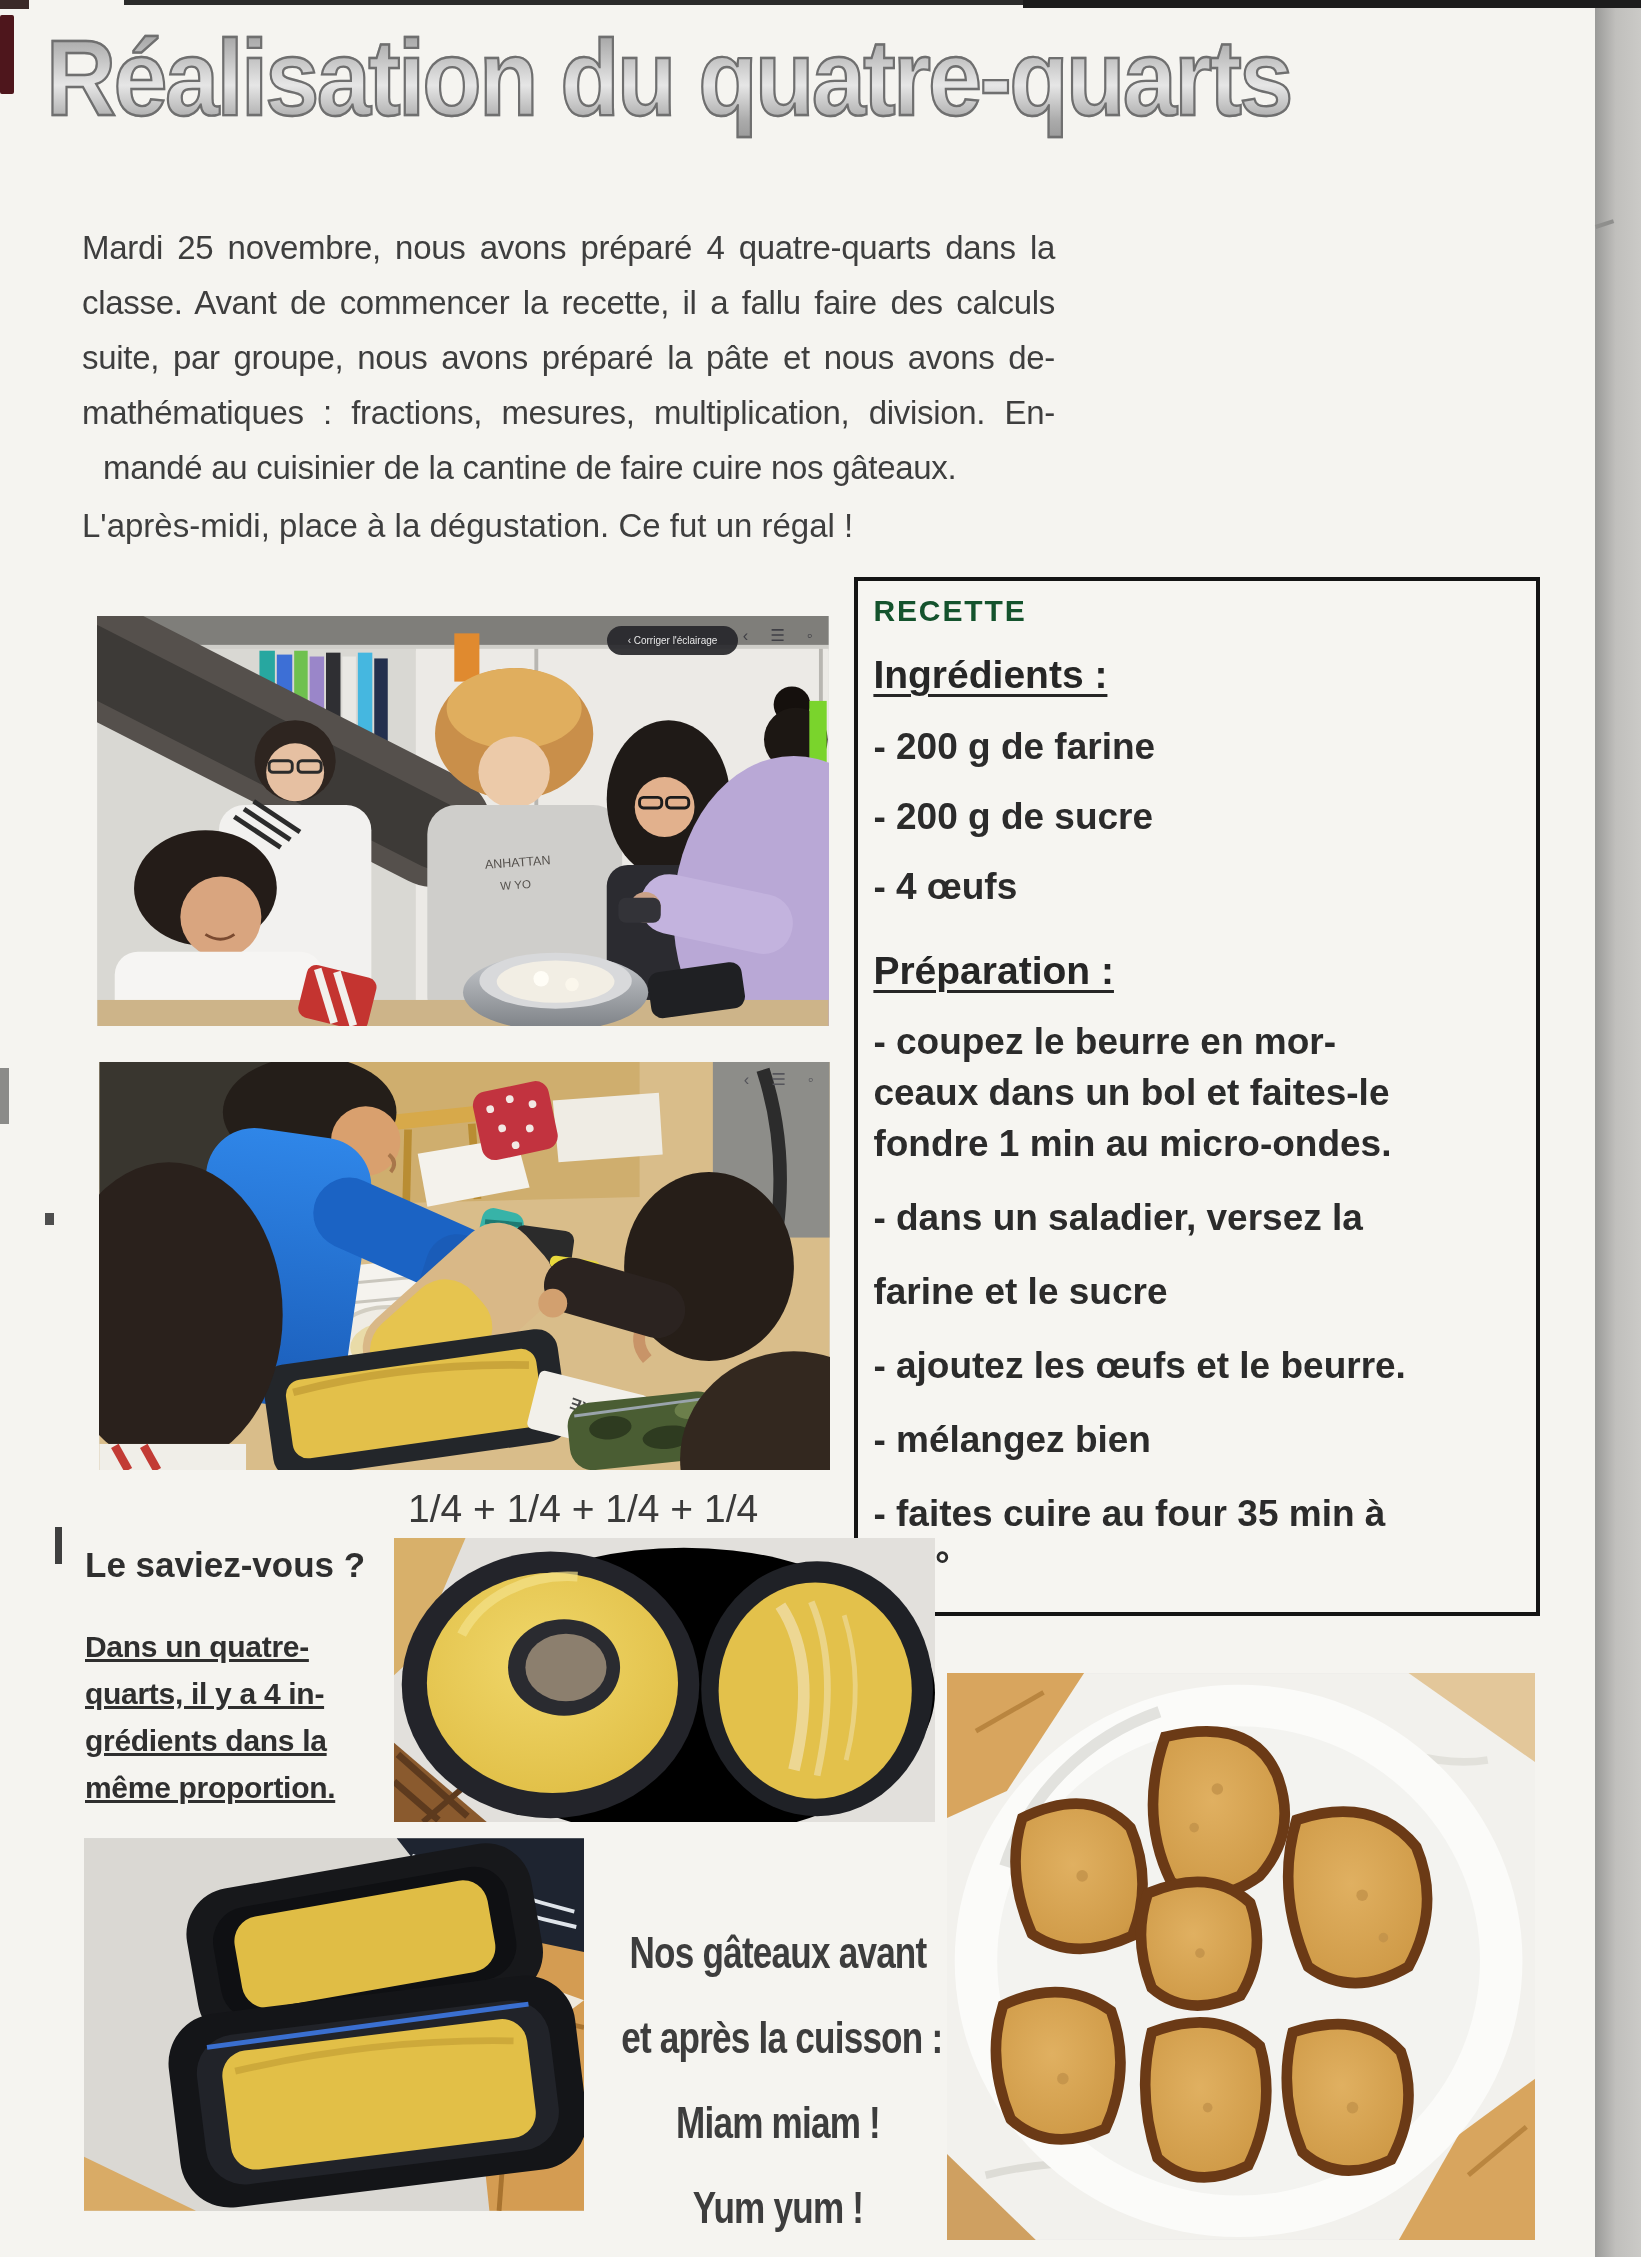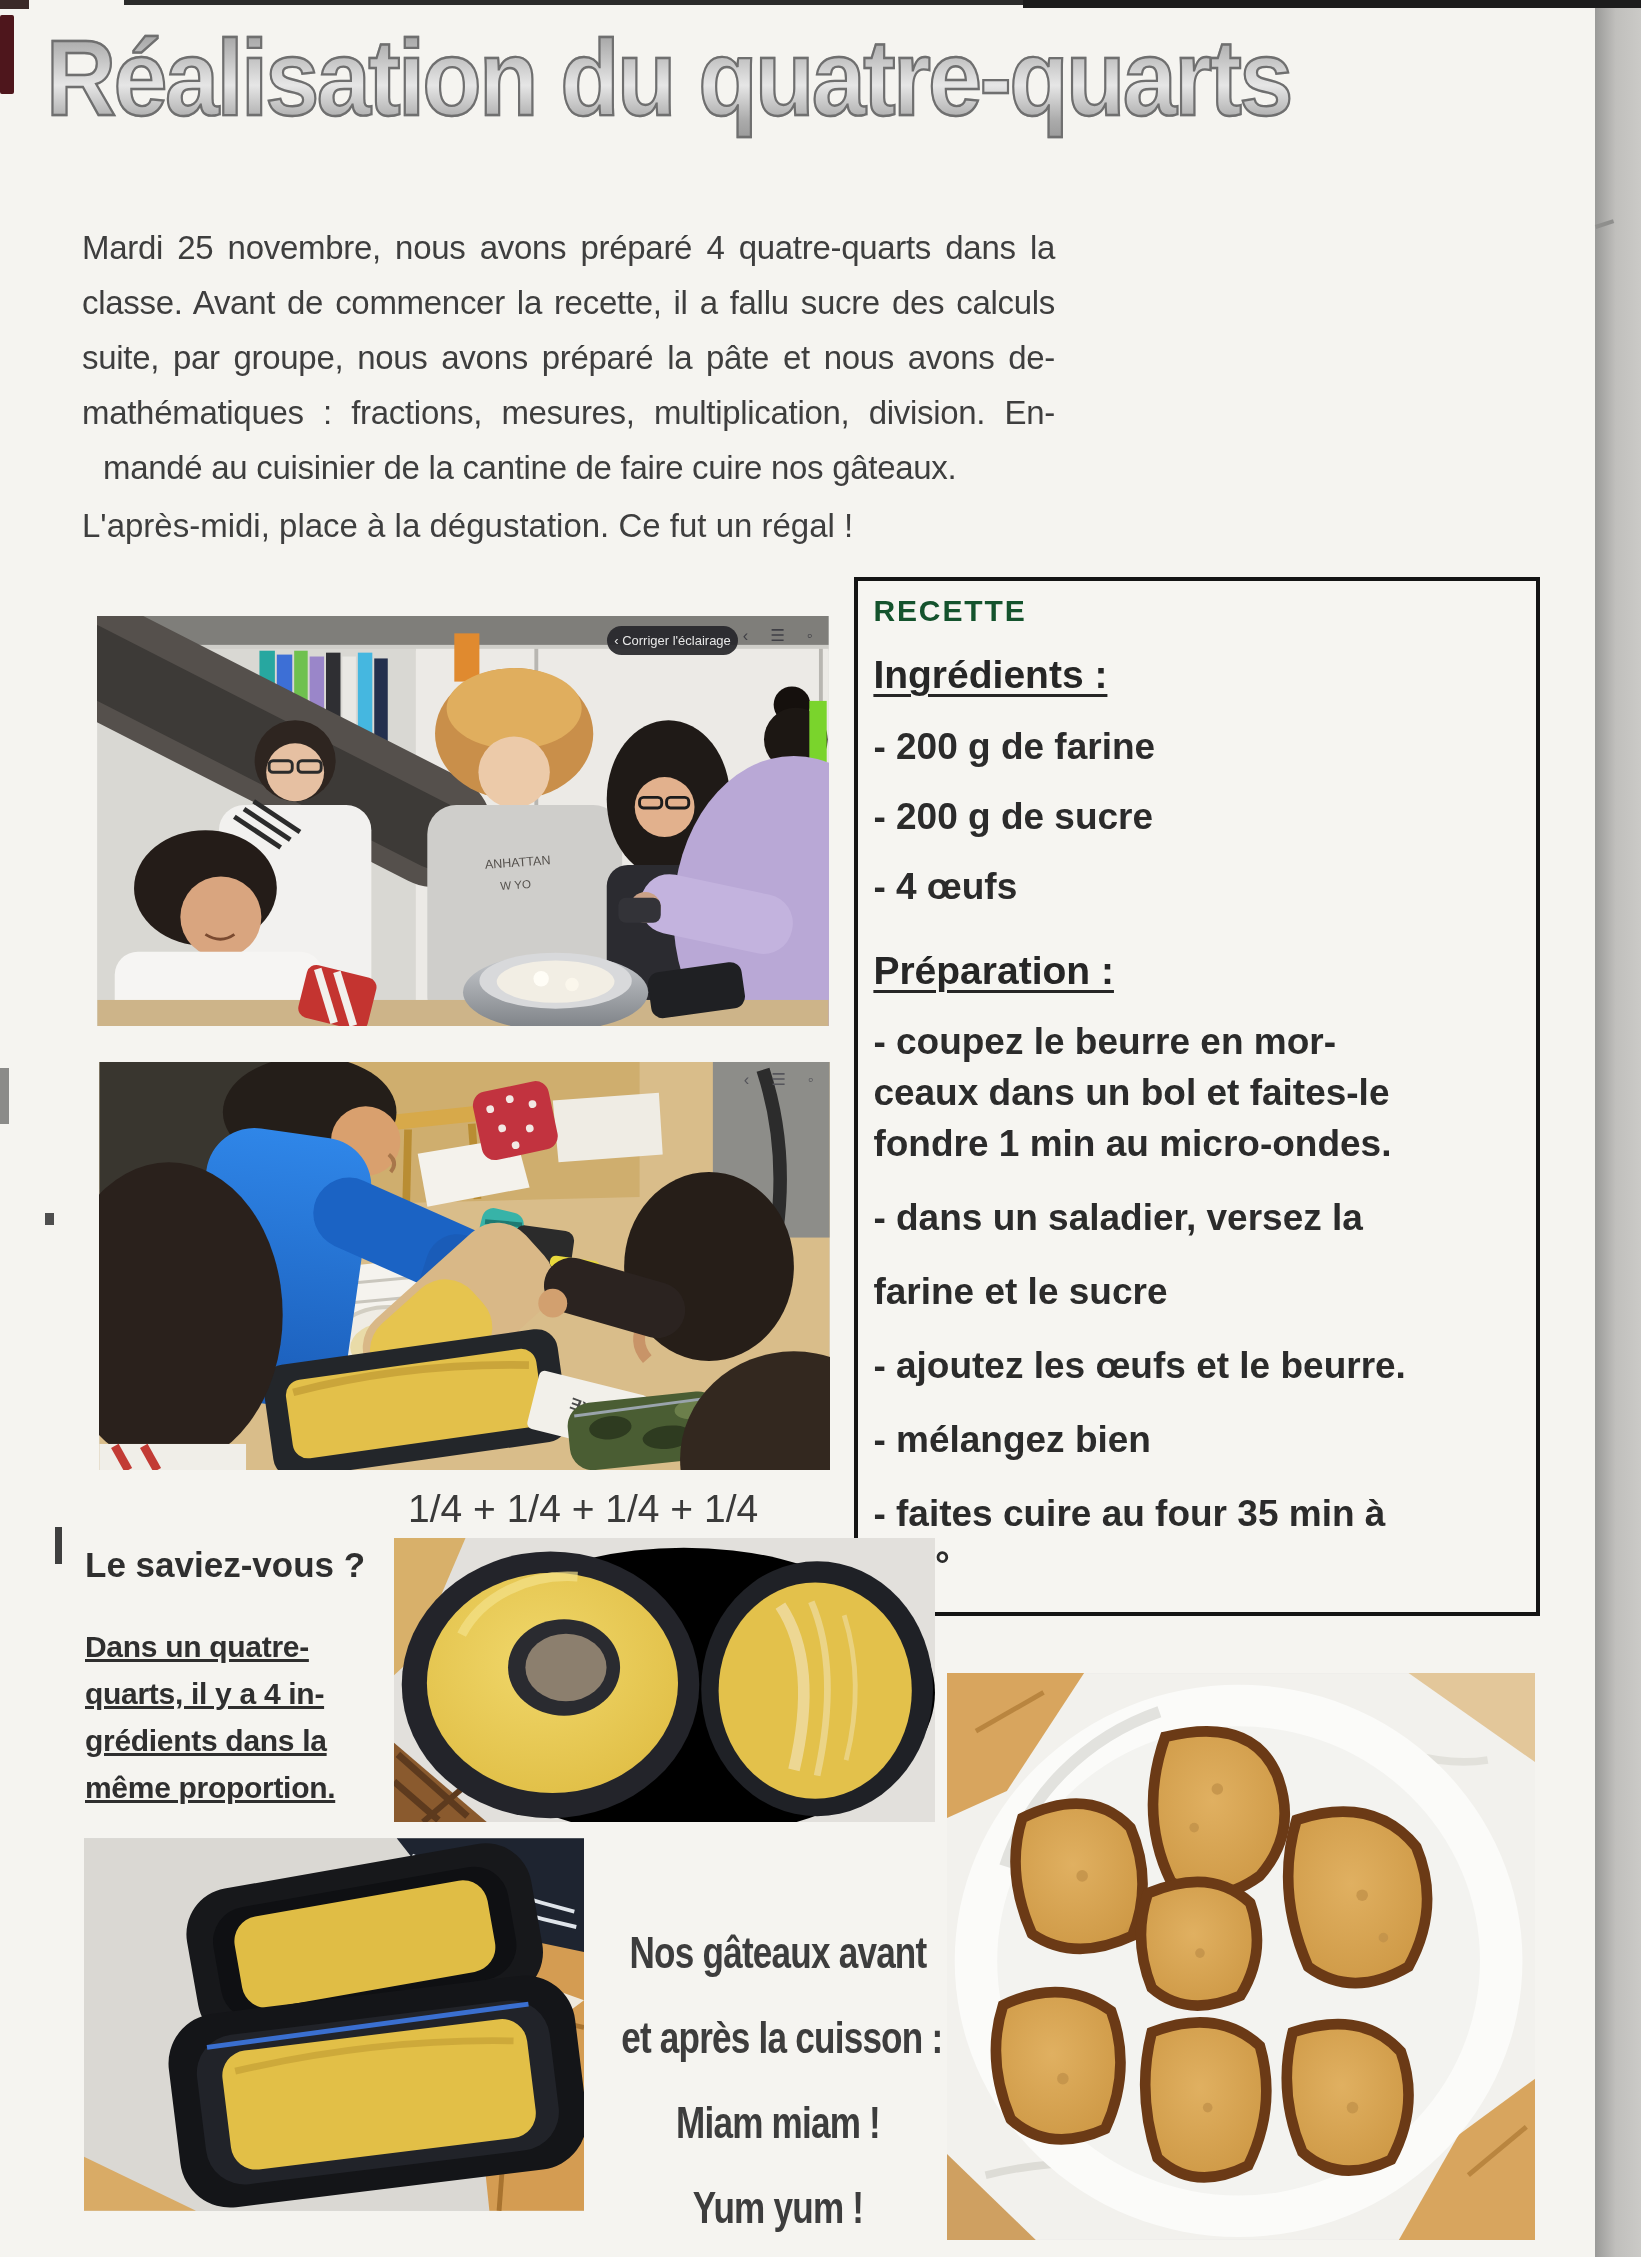--- a/index.html
+++ b/index.html
@@ -65,42 +65,42 @@
   
   .photo{overflow:hidden;background:#ddd;}
   .photo svg{display:block;}
   .photo-classroom{left:97px;top:616px;width:732px;height:410px;}
   .photo-pouring{left:99px;top:1062px;width:731px;height:408px;}
   .photo-pans{left:394px;top:1538px;width:541px;height:284px;z-index:3;}
   .photo-loafpans{left:84px;top:1838px;width:500px;height:373px;}
   .photo-cakes{left:947px;top:1673px;width:588px;height:567px;}
 
   .ui-pill{position:absolute;left:510px;top:9.7px;width:131px;height:29px;border-radius:15.4px;
-    background:rgba(38,38,42,0.92);color:#e8e8e8;font-size:13px;line-height:29px;
+    background:rgba(38,38,42,0.92);color:#e8e8e8;font-size:10px;line-height:29px;
     text-align:center;white-space:nowrap;}
   .ui-icons{position:absolute;right:7.7px;top:9.7px;font-size:16.4px;color:#3f3f45;letter-spacing:8.7px;}
 </style>
 </head>
 <body>
 
 <div class="abs scan-right-band"></div>
 <div class="abs scan-top-line"></div>
 <div class="abs scan-top-line2"></div>
 <div class="abs scan-corner-mark"></div>
 <div class="abs scan-corner-mark2"></div>
 <div class="abs scan-dash-1"></div>
 <div class="abs scan-dash-2"></div>
 <div class="abs scan-dash-3"></div>
 <div class="abs scan-squiggle"></div>
 
 <div class="abs page-title">Réalisation du quatre-quarts</div>
 
 <div class="abs intro">
     <div class="intro-line">Mardi 25 novembre, nous avons préparé 4 quatre-quarts dans la</div>
-    <div class="intro-line">classe. Avant de commencer la recette, il a fallu sucre des calculs</div>
+    <div class="intro-line">classe. Avant de commencer la recette, il a fallu faire des calculs</div>
     <div class="intro-line">suite, par groupe, nous avons préparé la pâte et nous avons de-</div>
     <div class="intro-line">mathématiques : fractions, mesures, multiplication, division. En-</div>
     <div class="intro-line">mandé au cuisinier de la cantine de faire cuire nos gâteaux.</div>
   </div>
 <div class="abs intro-closing">L'après-midi, place à la dégustation. Ce fut un régal !</div>
 
 <div class="abs recipe-box">
   <div class="recipe-title">RECETTE</div>
   <div class="recipe-heading">Ingrédients :</div>
   <div>

